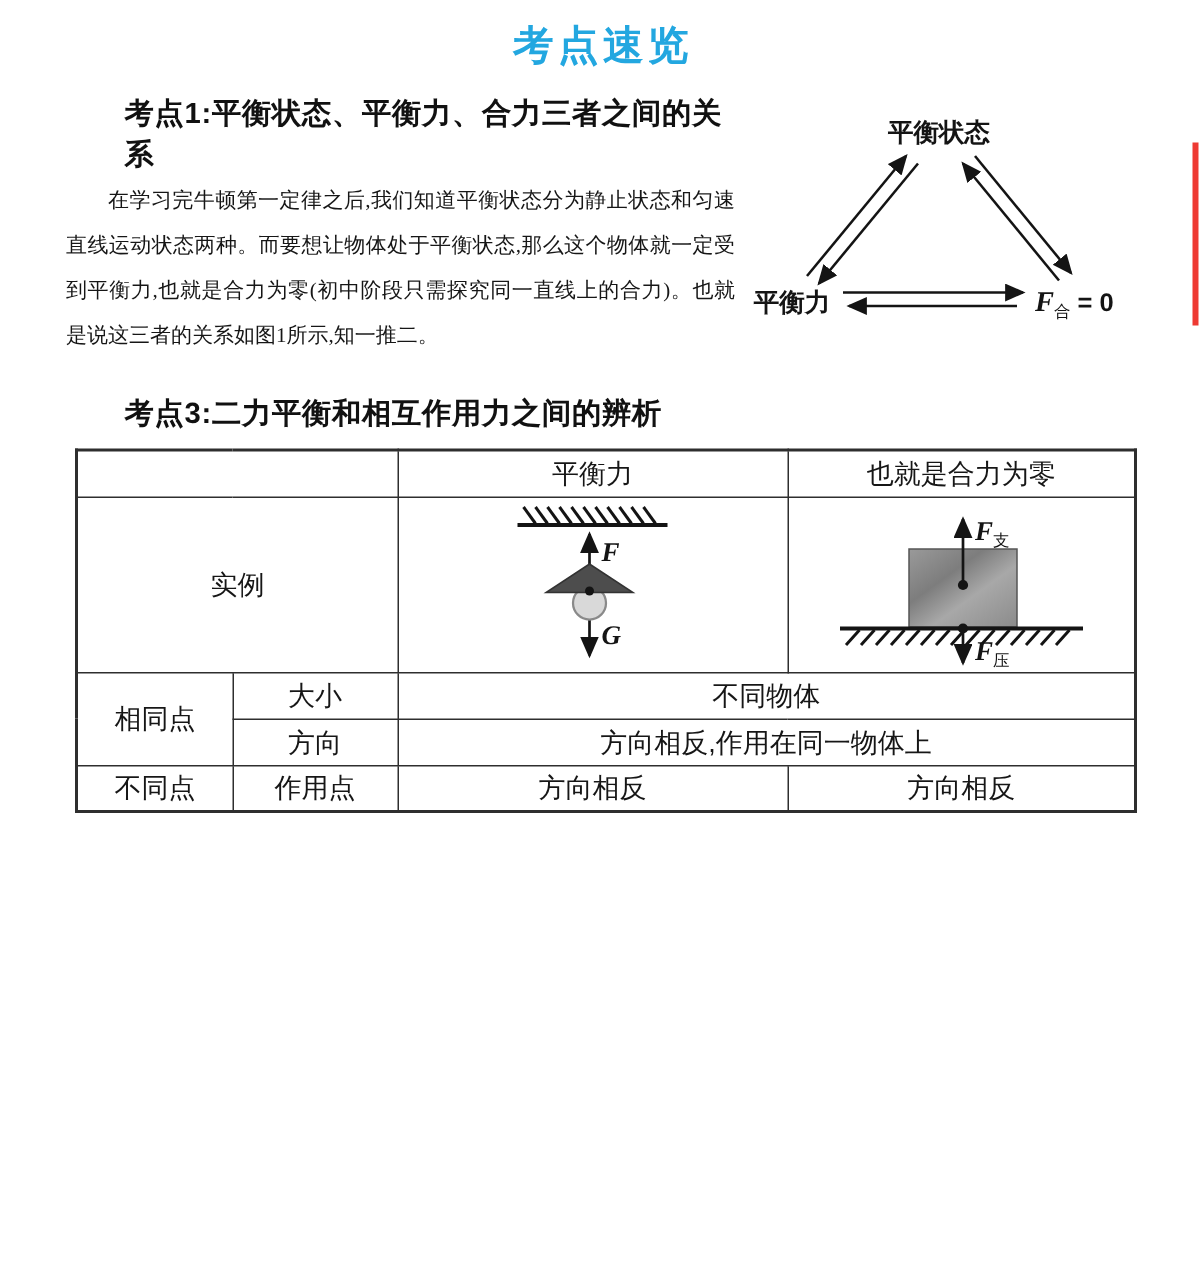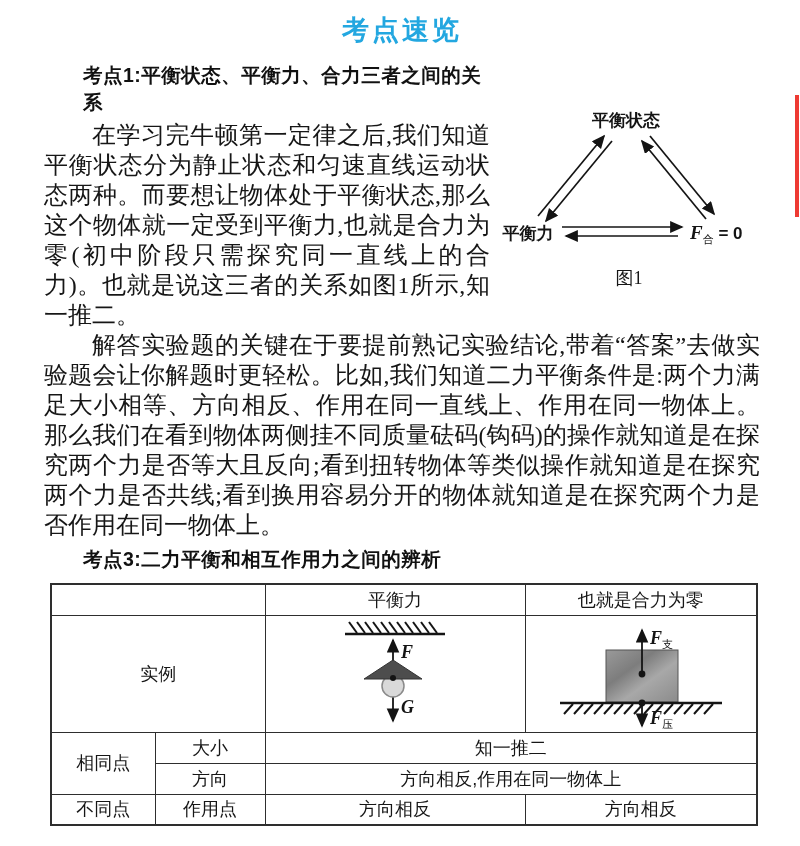--- a/index.html
+++ b/index.html
@@ -16,21 +16,21 @@
     font-weight: 800; font-size: 27px; letter-spacing: 3px; color: #23a7e0;
     margin-bottom: 10px;
   }
 
   h2.kaodian {
     font-family: "Liberation Sans", "DejaVu Sans", sans-serif;
     font-weight: 800; font-size: 19.5px; color: #111;
     padding-left: 2em; margin: 4px 0 4px 0; letter-spacing: 0.5px;
   }
   p.body-text {
-    font-size: 24px; line-height: 30px; text-align: justify;
+    font-size: 14px; line-height: 30px; text-align: justify;
     text-indent: 2em; color: #161616;
   }
 
   .sec1 { display: flex; align-items: center; }
   .sec1-left { flex: 1 1 auto; min-width: 0; }
   .figure1 { width: 262px; flex: 0 0 262px; margin: 10px 0 0 8px; }
   .figure1 .caption {
     text-align: center; font-size: 18px; margin-top: 2px; color: #161616;
   }
   svg .cjk { font-family: "Liberation Sans", "DejaVu Sans", sans-serif; }
@@ -78,27 +78,25 @@
         <line x1="152" y1="28" x2="216" y2="106" stroke="#141414" stroke-width="1.7" marker-end="url(#arr)"></line>
         <line x1="208" y1="111" x2="144" y2="33" stroke="#141414" stroke-width="1.7" marker-end="url(#arr)"></line>
 
         <line x1="64" y1="119" x2="184" y2="119" stroke="#141414" stroke-width="1.7" marker-end="url(#arr)"></line>
         <line x1="180" y1="128" x2="68" y2="128" stroke="#141414" stroke-width="1.7" marker-end="url(#arr)"></line>
 
         <text class="cjk" x="128" y="18" font-size="17" font-weight="700" text-anchor="middle" fill="#141414">平衡状态</text>
         <text class="cjk" x="30" y="131" font-size="17" font-weight="700" text-anchor="middle" fill="#141414">平衡力</text>
         <text x="192" y="131" font-size="19" fill="#141414"><tspan class="math">F</tspan><tspan class="cjk" font-size="11" dy="4">合</tspan><tspan class="cjk" font-size="17" dy="-4" font-weight="700"> = 0</tspan></text>
       </svg>
-      <figcaption class="caption">图1</figcaption>
     </figure>
   </div>
 
-  <p class="body-text">解答实验题的关键在于要提前熟记实验结论,带着“答案”去做实验题会让你解题时更轻松。比如,我们知道二力平衡条件是:两个力满足大小相等、方向相反、作用在同一直线上、作用在同一物体上。那么我们在看到物体两侧挂不同质量砝码(钩码)的操作就知道是在探究两个力是否等大且反向;看到扭转物体等类似操作就知道是在探究两个力是否共线;看到换用容易分开的物体就知道是在探究两个力是否作用在同一物体上。</p>
 
-  <h2 class="kaodian" style="margin-top:6px">考点3:二力平衡和相互作用力之间的辨析</h2>
+  <h2 class="kaodian" style="margin-top:22px">考点3:二力平衡和相互作用力之间的辨析</h2>
 
   <table class="compare">
     <colgroup>
       <col style="width:104px">
         <col style="width:110px">
         <col style="width:260px">
         <col style="width:232px">
     </colgroup>
     <tbody>
         <tr class="r-head">
@@ -169,21 +167,21 @@
           <circle cx="106" cy="85" r="3.4" fill="#141414"></circle>
           <line x1="106" y1="86" x2="106" y2="108" stroke="#141414" stroke-width="1.8" marker-end="url(#arr)"></line>
           <text x="114" y="26" font-size="18" fill="#141414"><tspan class="math">F</tspan><tspan class="cjk" font-size="11" dy="4">支</tspan></text>
           <text x="114" y="106" font-size="18" fill="#141414"><tspan class="math">F</tspan><tspan class="cjk" font-size="11" dy="4">压</tspan></text>
         </svg>
       </td>
     </tr>
     <tr class="r-small">
       <td rowspan="2">相同点</td>
       <td>大小</td>
-      <td colspan="2">知一推二</td>
+      <td colspan="2">不同物体</td>
     </tr>
     <tr class="r-small">
       <td>方向</td>
       <td colspan="2">方向相反,作用在同一物体上</td>
     </tr>
     <tr class="r-small">
       <td>不同点</td>
       <td>作用点</td>
       <td>方向相反</td>
       <td>方向相反</td>

